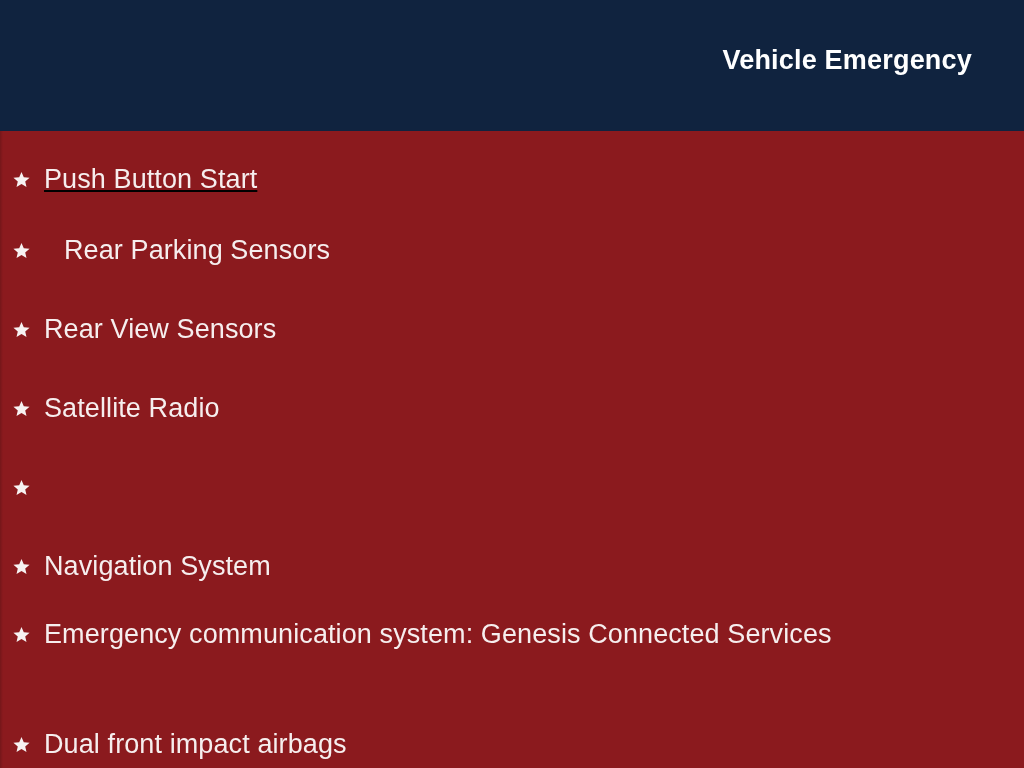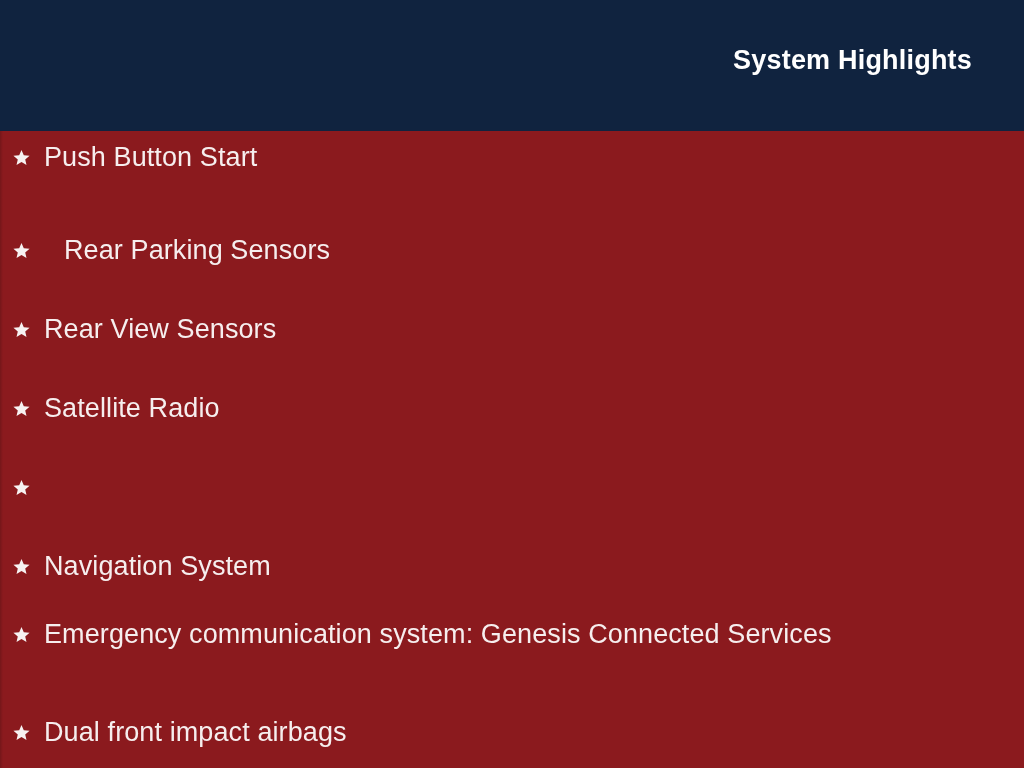--- a/index.html
+++ b/index.html
@@ -106,27 +106,27 @@
     line-height: 34px;
     letter-spacing: 0.1px;
   }
 </style>
 </head>
 <body>
 
 <div class="slide">
 
   <div class="slide-header">
-    <div class="slide-title">System Highlights</div>
+    <div class="slide-title">Vehicle Emergency</div>
   </div>
 
   <div class="slide-body">
     <div class="edge-shadow"></div>
     <ul class="highlight-list" id="highlight-list">
-        <li class="highlight-item" style="top: 9px;">
+        <li class="highlight-item" style="top: 31px; text-decoration: underline;">
           <span class="star-icon">
             <svg width="19" height="19" viewBox="0 0 24 24" aria-hidden="true">
               <polygon fill="currentColor" points="12,2.4 14.9,9.1 22.2,9.7 16.7,14.5 18.3,21.6 12,17.8 5.7,21.6 7.3,14.5 1.8,9.7 9.1,9.1"></polygon>
             </svg>
           </span>
           <span class="item-label">Push Button Start</span>
         </li>
         <li class="highlight-item" style="top: 102px; gap: 20px;">
           <span class="star-icon">
             <svg width="19" height="19" viewBox="0 0 24 24" aria-hidden="true">
@@ -167,21 +167,21 @@
           <span class="item-label">Navigation System</span>
         </li>
         <li class="highlight-item" style="top: 486px;">
           <span class="star-icon">
             <svg width="19" height="19" viewBox="0 0 24 24" aria-hidden="true">
               <polygon fill="currentColor" points="12,2.4 14.9,9.1 22.2,9.7 16.7,14.5 18.3,21.6 12,17.8 5.7,21.6 7.3,14.5 1.8,9.7 9.1,9.1"></polygon>
             </svg>
           </span>
           <span class="item-label">Emergency communication system: Genesis Connected Services</span>
         </li>
-        <li class="highlight-item" style="top: 584px; text-align: right;">
+        <li class="highlight-item" style="top: 596px; text-align: right;">
           <span class="star-icon">
             <svg width="19" height="19" viewBox="0 0 24 24" aria-hidden="true">
               <polygon fill="currentColor" points="12,2.4 14.9,9.1 22.2,9.7 16.7,14.5 18.3,21.6 12,17.8 5.7,21.6 7.3,14.5 1.8,9.7 9.1,9.1"></polygon>
             </svg>
           </span>
           <span class="item-label">Dual front impact airbags</span>
         </li>
       </ul>
   </div>
 

